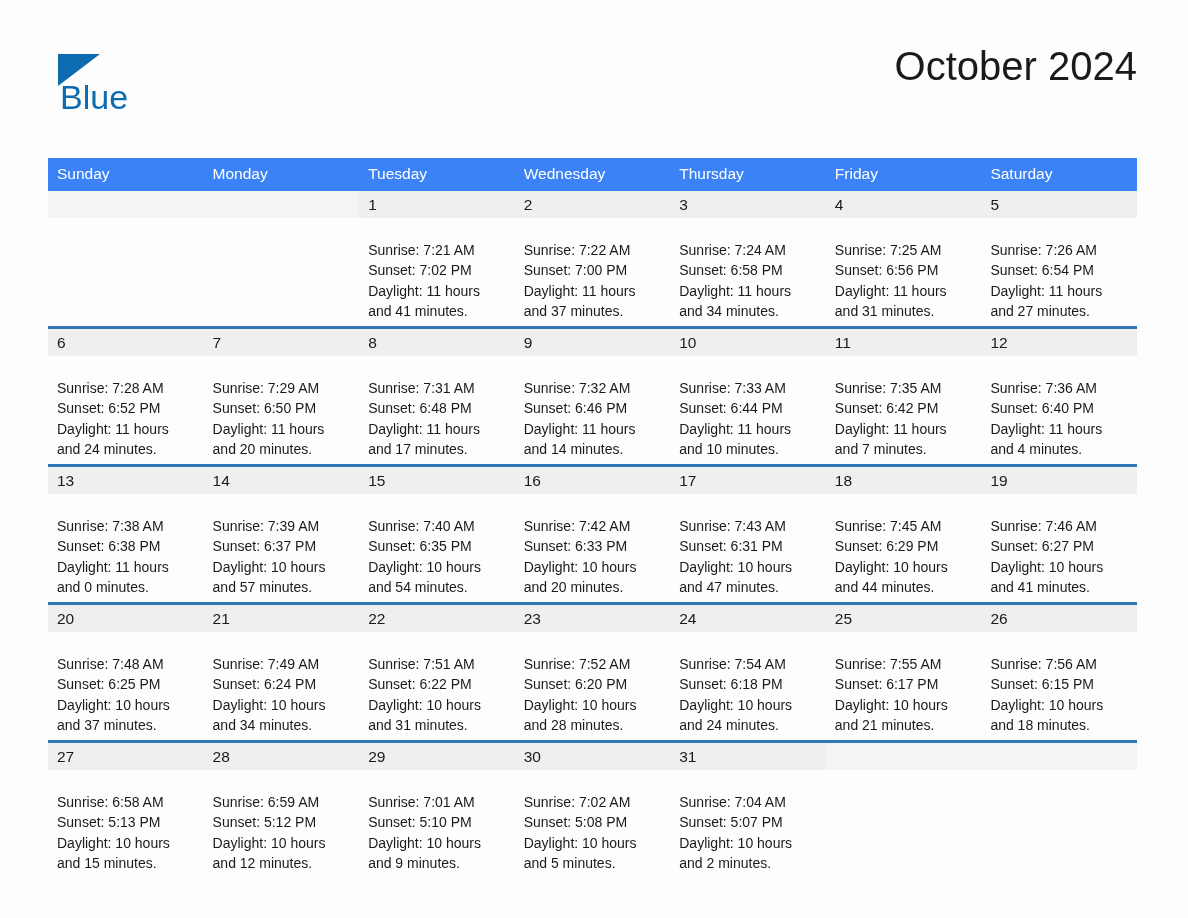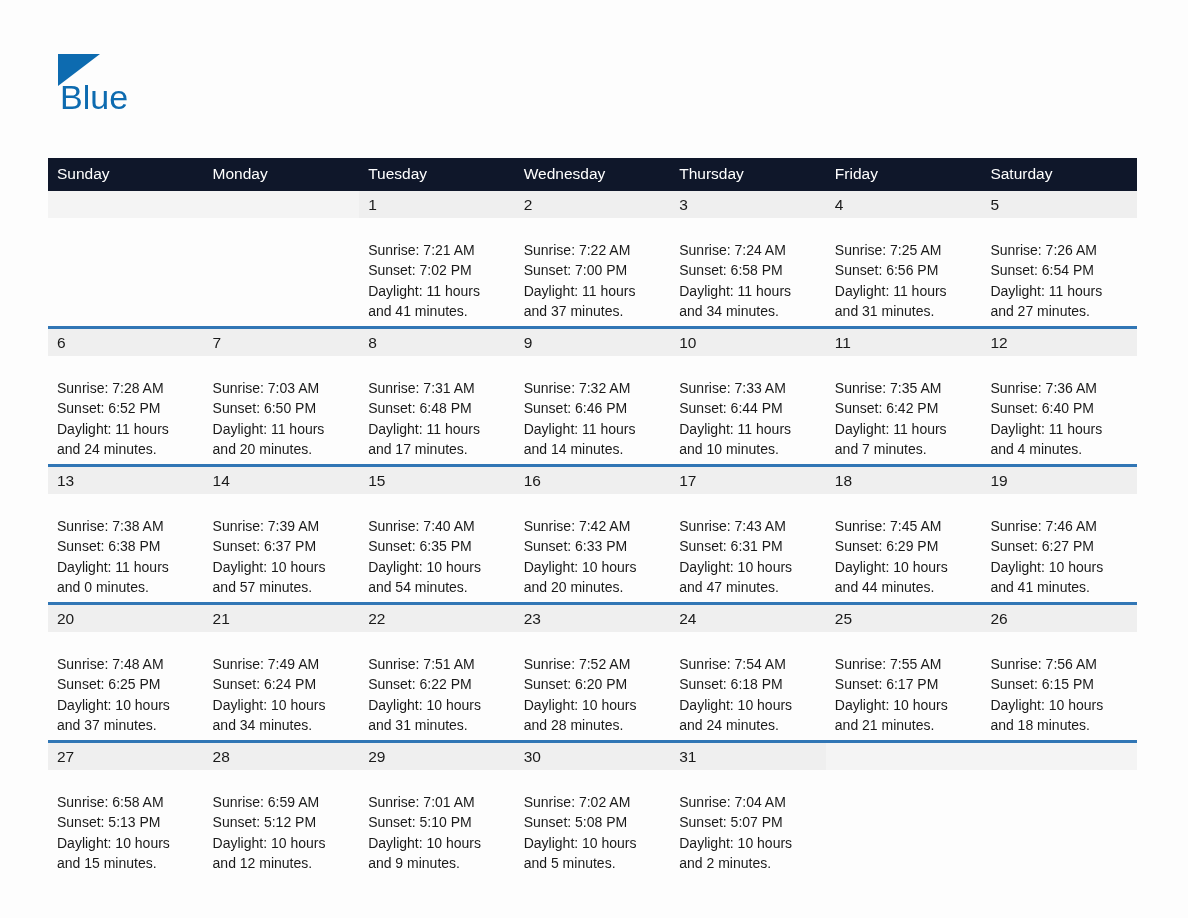--- a/index.html
+++ b/index.html
@@ -61,21 +61,21 @@
 
   
   .cal {
     position: absolute;
     left: 48px; top: 158px;
     width: 1089px;
     border-collapse: collapse;
     table-layout: fixed;
   }
   .cal th {
-    background: #0f172a;
+    background: #3b82f6;
     color: #ffffff;
     font-weight: normal;
     font-size: 15.5px;
     text-align: left;
     padding: 7px 0 8px 9px;
     height: 31px;
     vertical-align: middle;
   }
   .cal td {
     vertical-align: top;
@@ -106,20 +106,21 @@
 </head>
 <body>
 
 <div class="page">
 
   <div class="header">
     <div class="logo">
       <span class="logo-tri"></span>
       <span class="logo-blue">Blue</span>
     </div>
+    <div class="title">October 2024</div>
   </div>
 
   <table class="cal">
     <thead>
       <tr id="hdr-row">
           <th>Sunday</th>
           <th>Monday</th>
           <th>Tuesday</th>
           <th>Wednesday</th>
           <th>Thursday</th>
@@ -206,21 +207,21 @@
                 <div>Sunset: 6:52 PM</div>
                 <div>Daylight: 11 hours</div>
                 <div>and 24 minutes.</div>
               </div>
             </div>
           </td>
           <td>
             <div class="daycell">
               <div class="daynum-band">7</div>
               <div class="info">
-                <div>Sunrise: 7:03 AM</div>
+                <div>Sunrise: 7:29 AM</div>
                 <div>Sunset: 6:50 PM</div>
                 <div>Daylight: 11 hours</div>
                 <div>and 20 minutes.</div>
               </div>
             </div>
           </td>
           <td>
             <div class="daycell">
               <div class="daynum-band">8</div>
               <div class="info">

